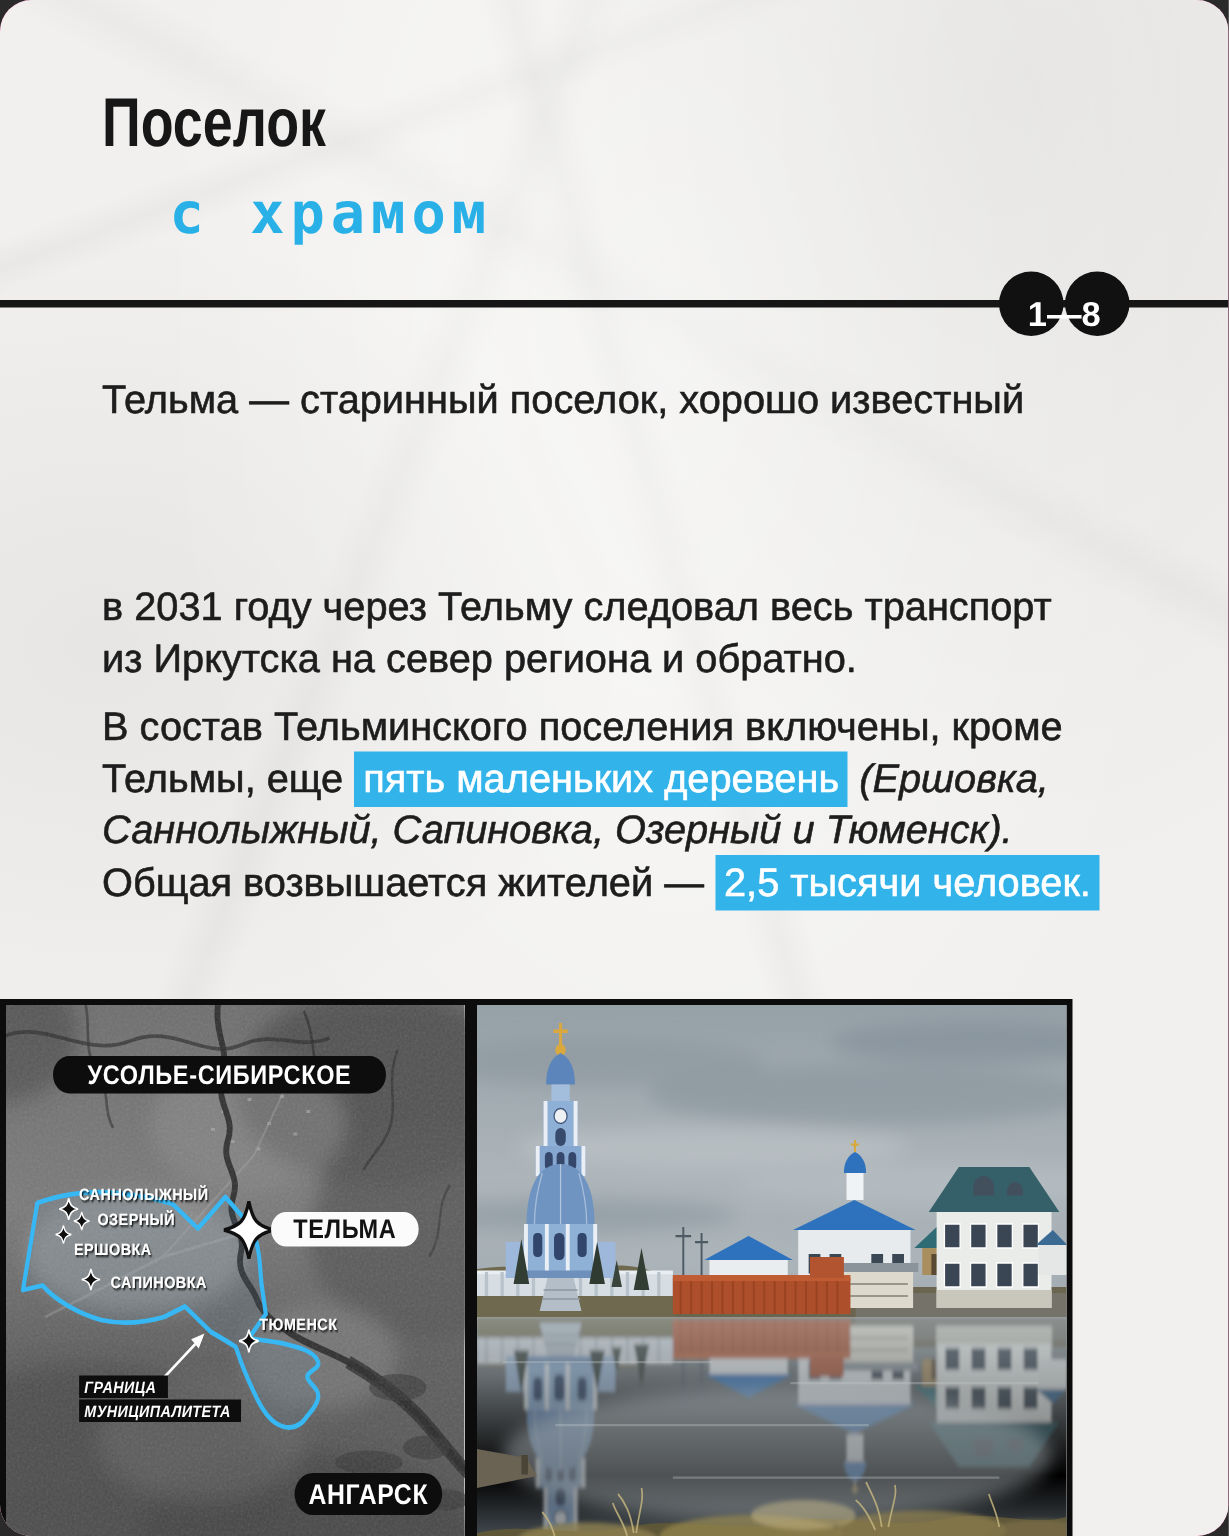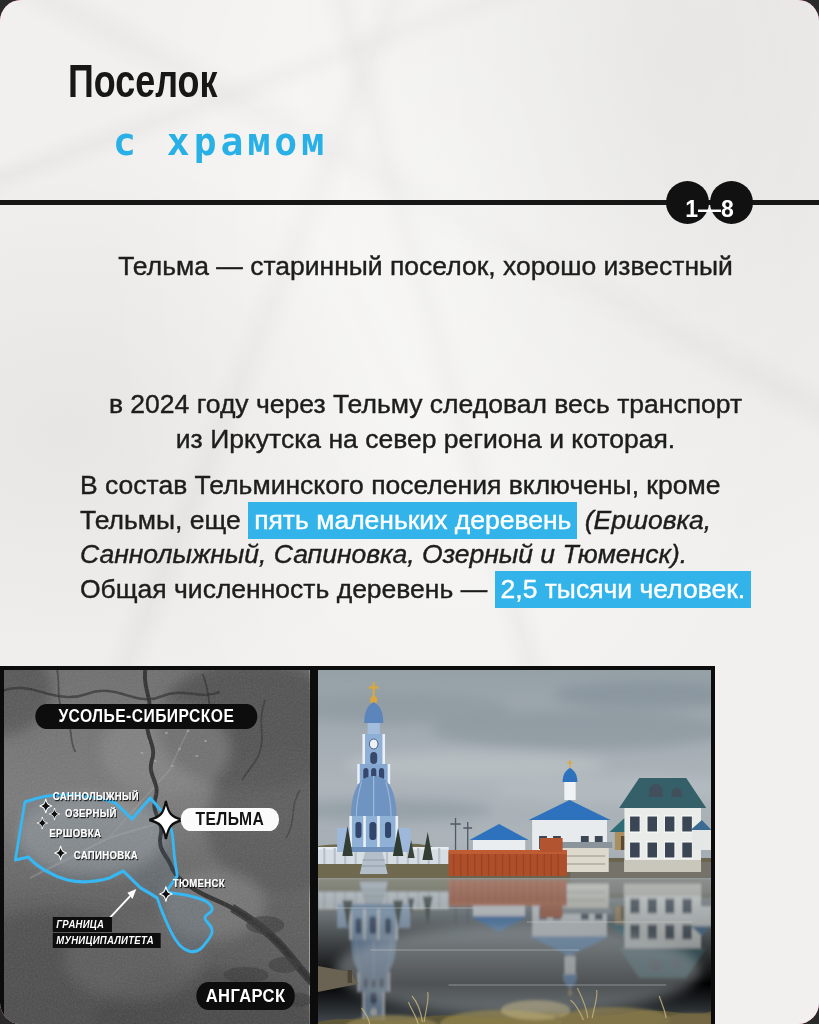--- a/index.html
+++ b/index.html
@@ -19,21 +19,21 @@
   .subtitle{position:absolute;left:66px;top:120px;font-family:"DejaVu Sans Mono",monospace;
          font-weight:bold;font-size:38px;letter-spacing:4px;color:#29b1e7;margin-left:47px;}
   .divider{position:absolute;left:0;right:0;top:200px;height:5px;background:#161616;}
   .badge{position:absolute;top:181px;right:66px;width:87px;height:43px;}
   .badge .c{position:absolute;top:0;width:43px;height:43px;border-radius:50%;background:#111;}
   .c1{left:0;} .c2{right:0;}
   .badge-text{position:absolute;inset:0;display:flex;align-items:center;justify-content:center;
          color:#fff;font-weight:bold;font-size:23px;padding-bottom:1px;margin-top:14px;}
   .content{position:absolute;left:68px;top:249px;width:715px;font-size:26.5px;
          line-height:34.5px;color:#1d1d1d;-webkit-text-stroke:.4px #1d1d1d;}
-  .p1{margin:0 0 11px 0;text-align:center;} .p1 span{white-space:nowrap;} .p2{margin:12px;}
+  .p1{margin:0 0 11px 0;} .p1 span{white-space:nowrap;} .p2{margin:0;}
   .hl{background:#32b4ea;color:#fff;-webkit-text-stroke:.4px #fff;padding:3px 6px 4px 6px;
       box-decoration-break:clone;-webkit-box-decoration-break:clone;}
   .it{font-style:italic;}
   .gallery{position:absolute;left:0;top:666px;width:715px;height:392px;display:flex;}
   .panel{box-sizing:border-box;border:4px solid #0c0c0c;height:392px;overflow:hidden;}
   .map-panel{width:359px;} .photo-panel{width:460px;}
   .panel svg{display:block;width:100%;height:100%;}
   svg text{font-family:"Liberation Sans",sans-serif;}
 </style>
 </head>
@@ -48,24 +48,24 @@
       <span class="c c1"></span>
       <span class="c c2"></span>
       <span class="badge-text">1—8</span>
     </div>
     <div class="content">
       <p class="p1">
         <span>Тельма — старинный поселок, хорошо известный</span><br>
         <br>
         <br>
         <br>
-        <span>в 2024 году через Тельму следовал весь транспорт</span><br>
-        <span>из Иркутска на север региона и которая.</span>
+        <span>в 2031 году через Тельму следовал весь транспорт</span><br>
+        <span>из Иркутска на север региона и обратно.</span>
       </p>
-      <p class="p2"><span>В состав Тельминского поселения включены, кроме Тельмы, еще </span><span class="hl">пять маленьких деревень</span><span class="it"> (Ершовка, Саннолыжный, Сапиновка, Озерный и Тюменск).</span><br><span>Общая численность деревень — </span><span class="hl">2,5 тысячи человек.</span></p>
+      <p class="p2"><span>В состав Тельминского поселения включены, кроме Тельмы, еще </span><span class="hl">пять маленьких деревень</span><span class="it"> (Ершовка, Саннолыжный, Сапиновка, Озерный и Тюменск).</span><br><span>Общая возвышается жителей — </span><span class="hl">2,5 тысячи человек.</span></p>
     </div>
   </div>
 
   <div class="gallery">
 
     <div class="panel map-panel">
       <svg viewBox="0 0 351 384" preserveAspectRatio="none">
         <defs>
           <linearGradient id="mg" x1="0" y1="0" x2="0" y2="1">
             <stop offset="0" stop-color="#6e6e6e"></stop>

